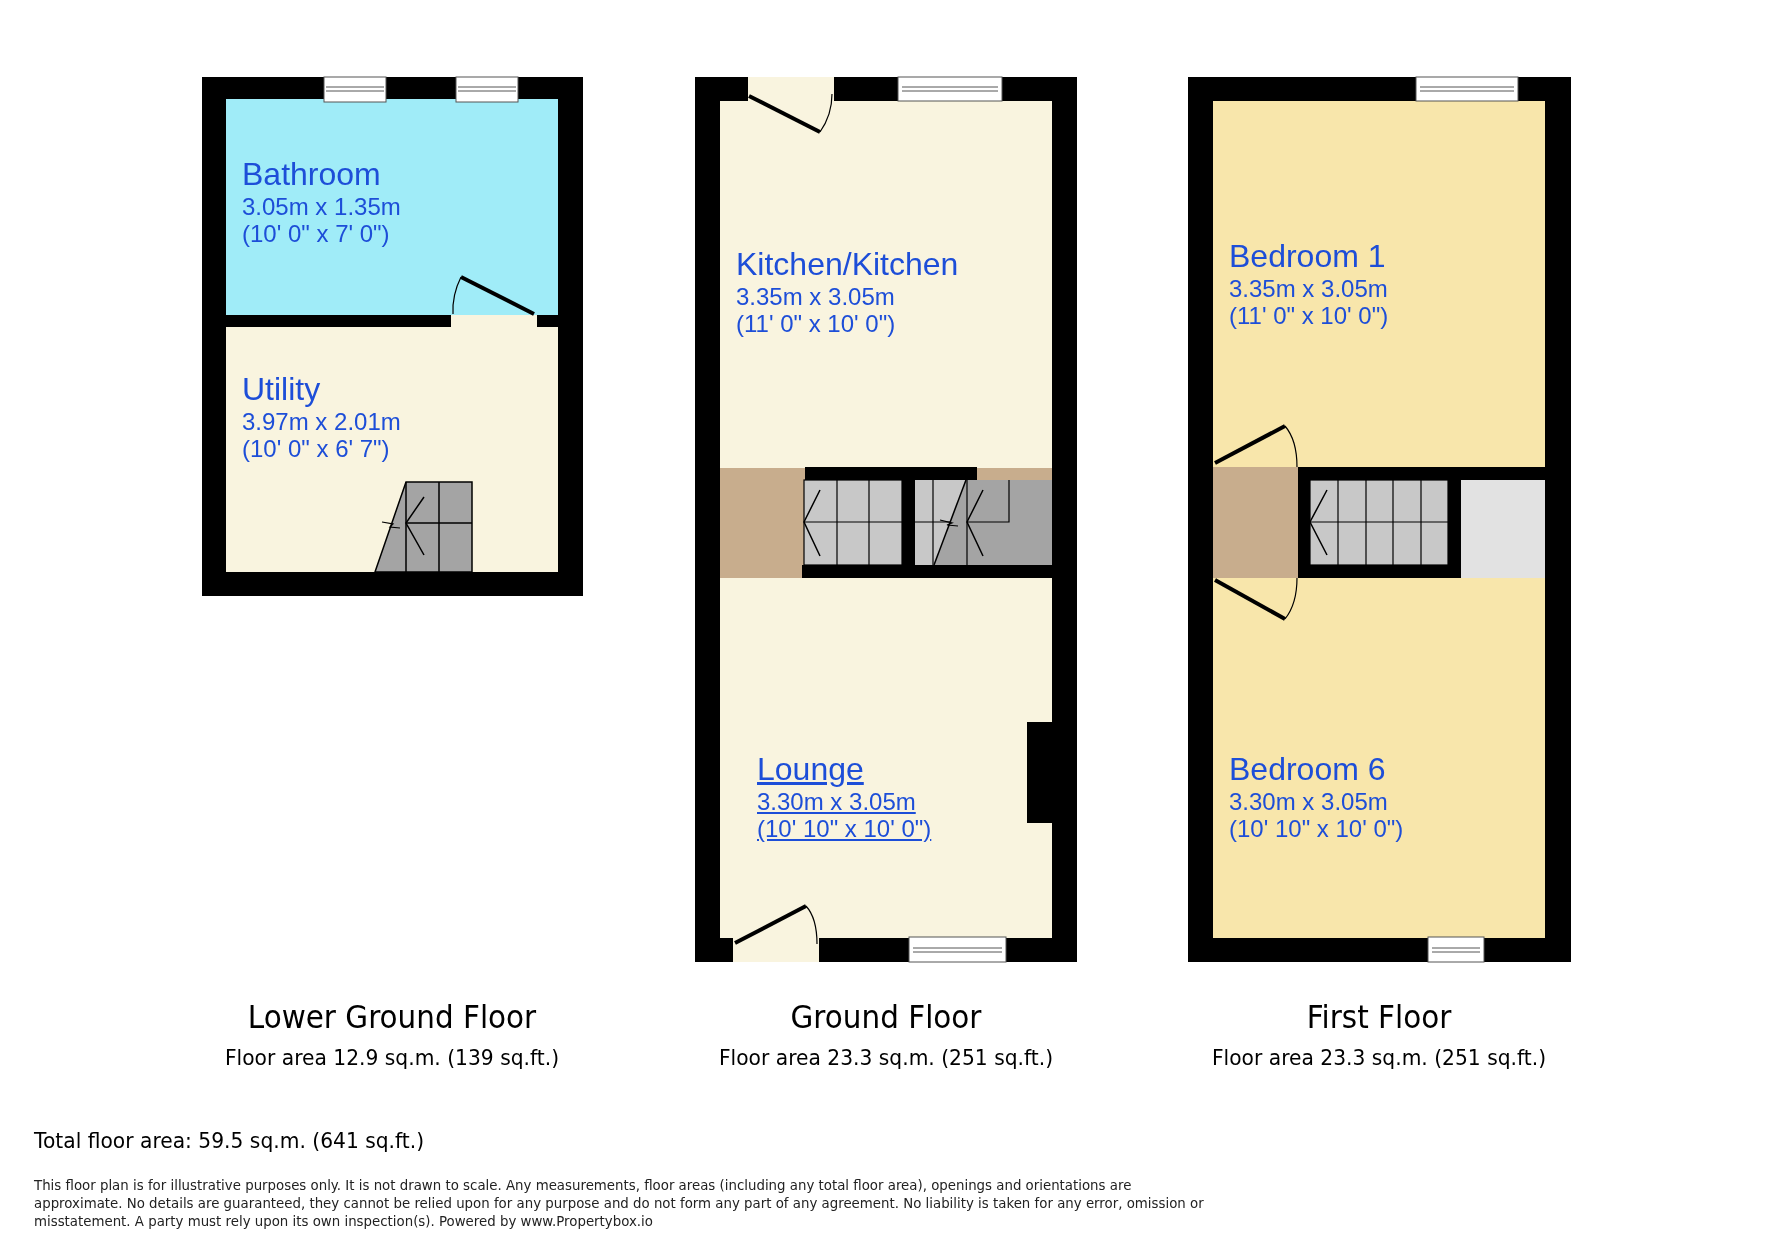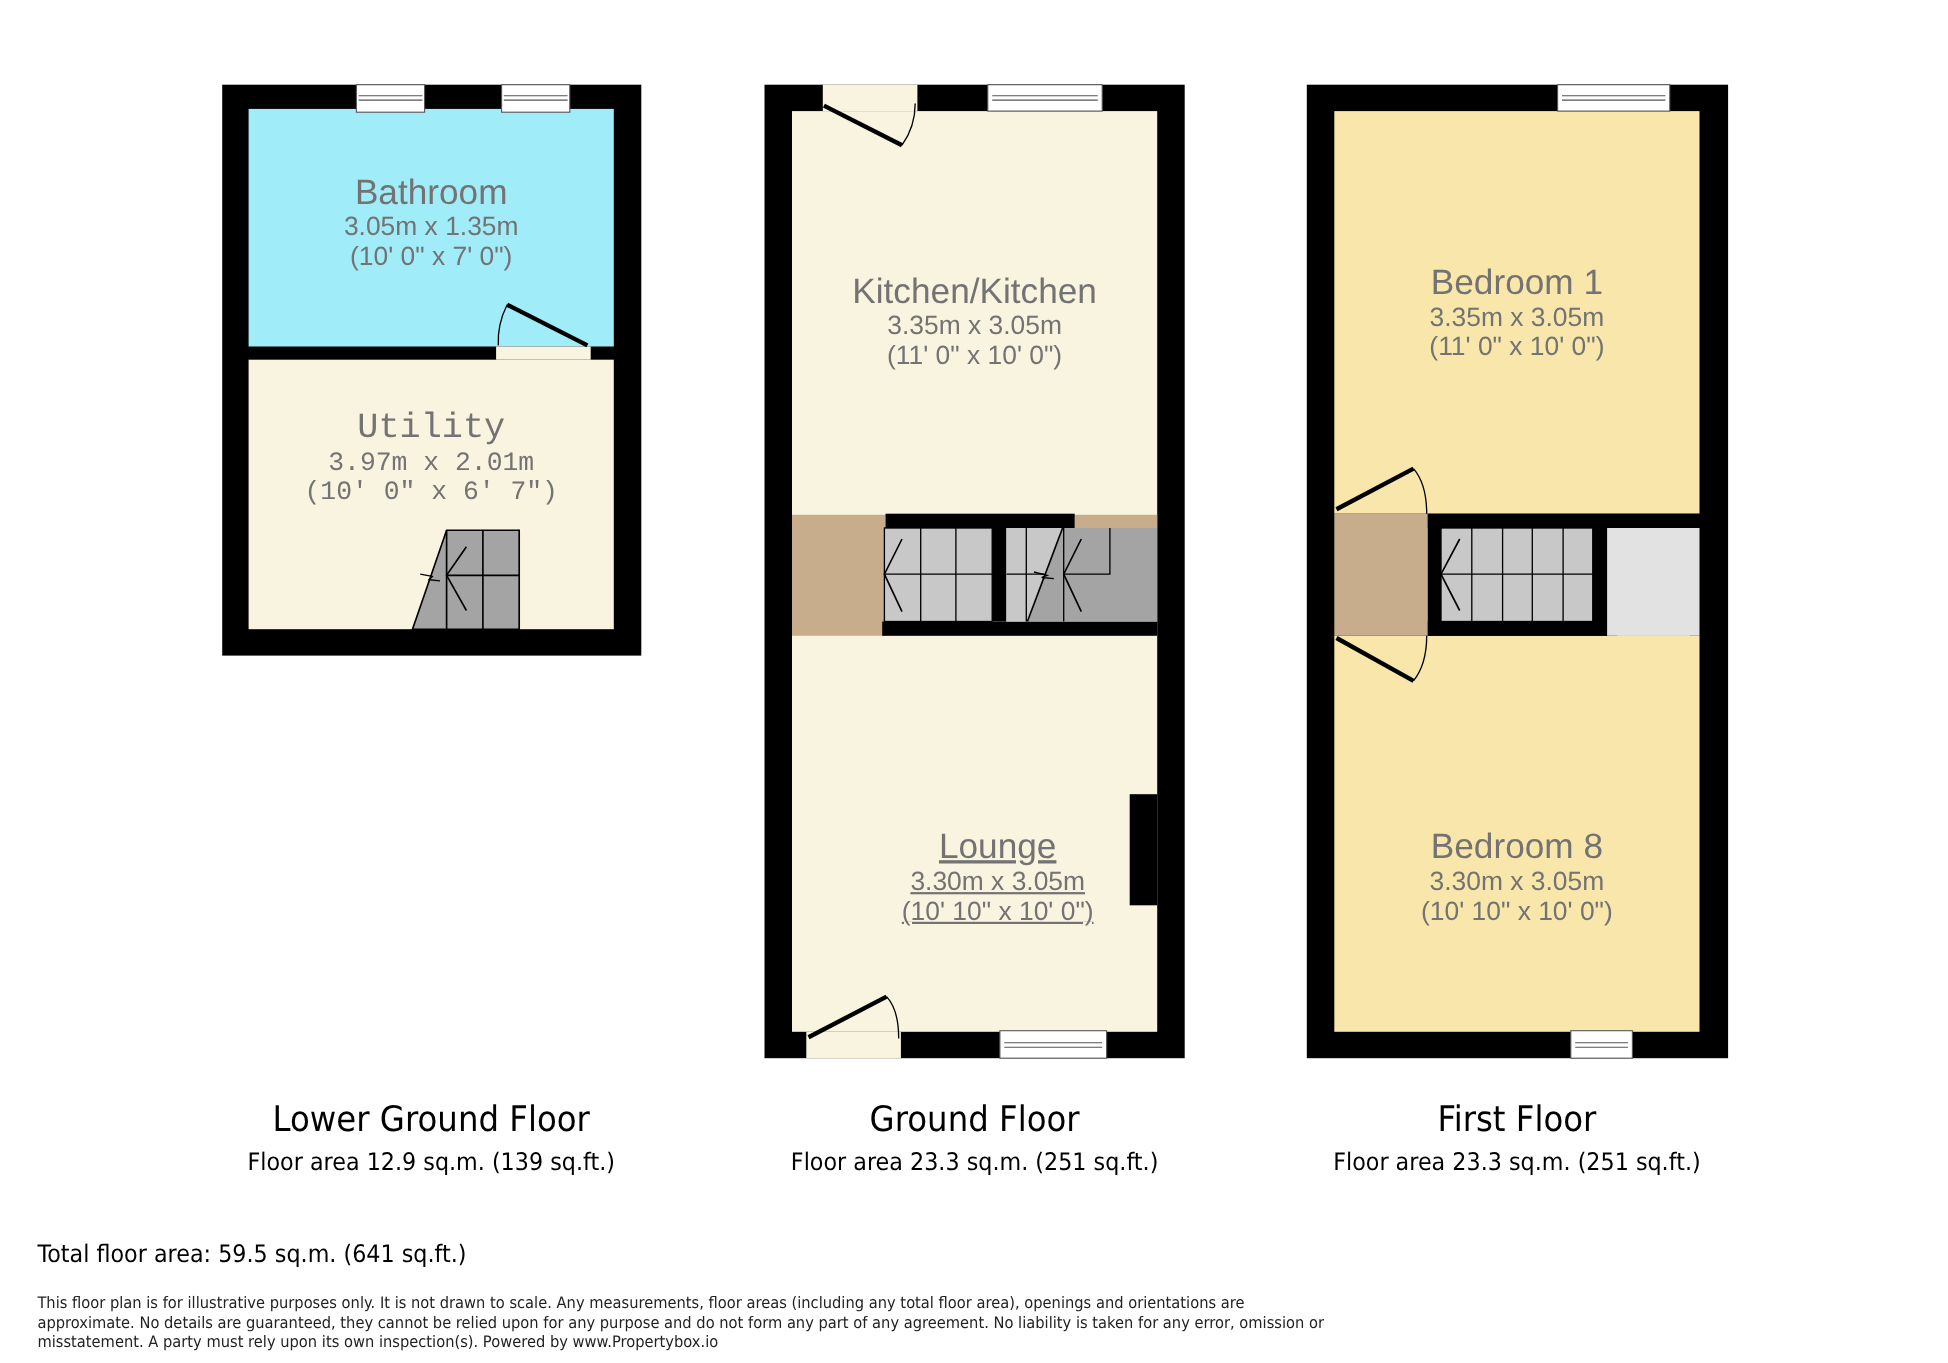--- a/index.html
+++ b/index.html
@@ -1,18 +1,18 @@
 <!DOCTYPE html>
 <html><head>
 <meta charset="utf-8">
 <style>
   html, body { margin:0; padding:0; background:#ffffff; }
   body { width:1771px; height:1239px; position:relative; overflow:hidden; font-family:"Liberation Sans", sans-serif; color:#000; }
   svg.plan { position:absolute; left:0; top:0; }
-  .room-label { position:absolute; text-align:center; color:#737373; font-family:"Liberation Sans", sans-serif; line-height:1.15; }
+  .room-label { position:absolute; text-align:left; color:#1d4ed8; font-family:"Liberation Sans", sans-serif; line-height:1.15; }
   .room-name { font-size:32px; display:block; }
   .room-dim { font-size:24px; display:block; }
   .floor-title { position:absolute; text-align:center; font-family:"DejaVu Sans", sans-serif; font-size:32px; width:460px; transform:scaleX(0.92); }
   .floor-area { position:absolute; text-align:center; font-family:"DejaVu Sans", sans-serif; font-size:22px; width:480px; transform:scaleX(0.92); }
   .total { position:absolute; left:34px; top:1128px; font-family:"DejaVu Sans", sans-serif; font-size:22px; transform-origin:left top; transform:scaleX(0.92); }
   .disclaimer { position:absolute; left:34px; top:1176px; width:1350px; font-family:"DejaVu Sans", sans-serif; font-size:14.5px; line-height:18px; color:#222; transform-origin:left top; transform:scaleX(0.92); }
 </style>
 </head>
 <body>
 
@@ -139,21 +139,21 @@
       <line x1="1432" y1="952" x2="1480" y2="952" stroke="#555" stroke-width="1"></line>
     </g>
   </g>
 </svg>
 
 <div class="room-label" style="left:242px; top:156px; width:300px;">
   <span class="room-name">Bathroom</span>
   <span class="room-dim">3.05m x 1.35m</span>
   <span class="room-dim">(10' 0" x 7' 0")</span>
 </div>
-<div class="room-label" style="left:242px; top:371px; width:300px;font-family:Liberation Mono, monospace;">
+<div class="room-label" style="left:242px; top:371px; width:300px;">
   <span class="room-name">Utility</span>
   <span class="room-dim">3.97m x 2.01m</span>
   <span class="room-dim">(10' 0" x 6' 7")</span>
 </div>
 
 <div class="room-label" style="left:736px; top:246px; width:300px;">
   <span class="room-name">Kitchen/Kitchen</span>
   <span class="room-dim">3.35m x 3.05m</span>
   <span class="room-dim">(11' 0" x 10' 0")</span>
 </div>
@@ -162,21 +162,21 @@
   <span class="room-dim">3.30m x 3.05m</span>
   <span class="room-dim">(10' 10" x 10' 0")</span>
 </div>
 
 <div class="room-label" style="left:1229px; top:238px; width:300px;">
   <span class="room-name">Bedroom 1</span>
   <span class="room-dim">3.35m x 3.05m</span>
   <span class="room-dim">(11' 0" x 10' 0")</span>
 </div>
 <div class="room-label" style="left:1229px; top:751px; width:300px;">
-  <span class="room-name">Bedroom 8</span>
+  <span class="room-name">Bedroom 6</span>
   <span class="room-dim">3.30m x 3.05m</span>
   <span class="room-dim">(10' 10" x 10' 0")</span>
 </div>
 
 <div class="floor-title" style="left:162px; top:998px;">Lower Ground Floor</div>
 <div class="floor-area" style="left:152px; top:1045px;">Floor area 12.9 sq.m. (139 sq.ft.)</div>
 
 <div class="floor-title" style="left:656px; top:998px;">Ground Floor</div>
 <div class="floor-area" style="left:646px; top:1045px;">Floor area 23.3 sq.m. (251 sq.ft.)</div>
 

